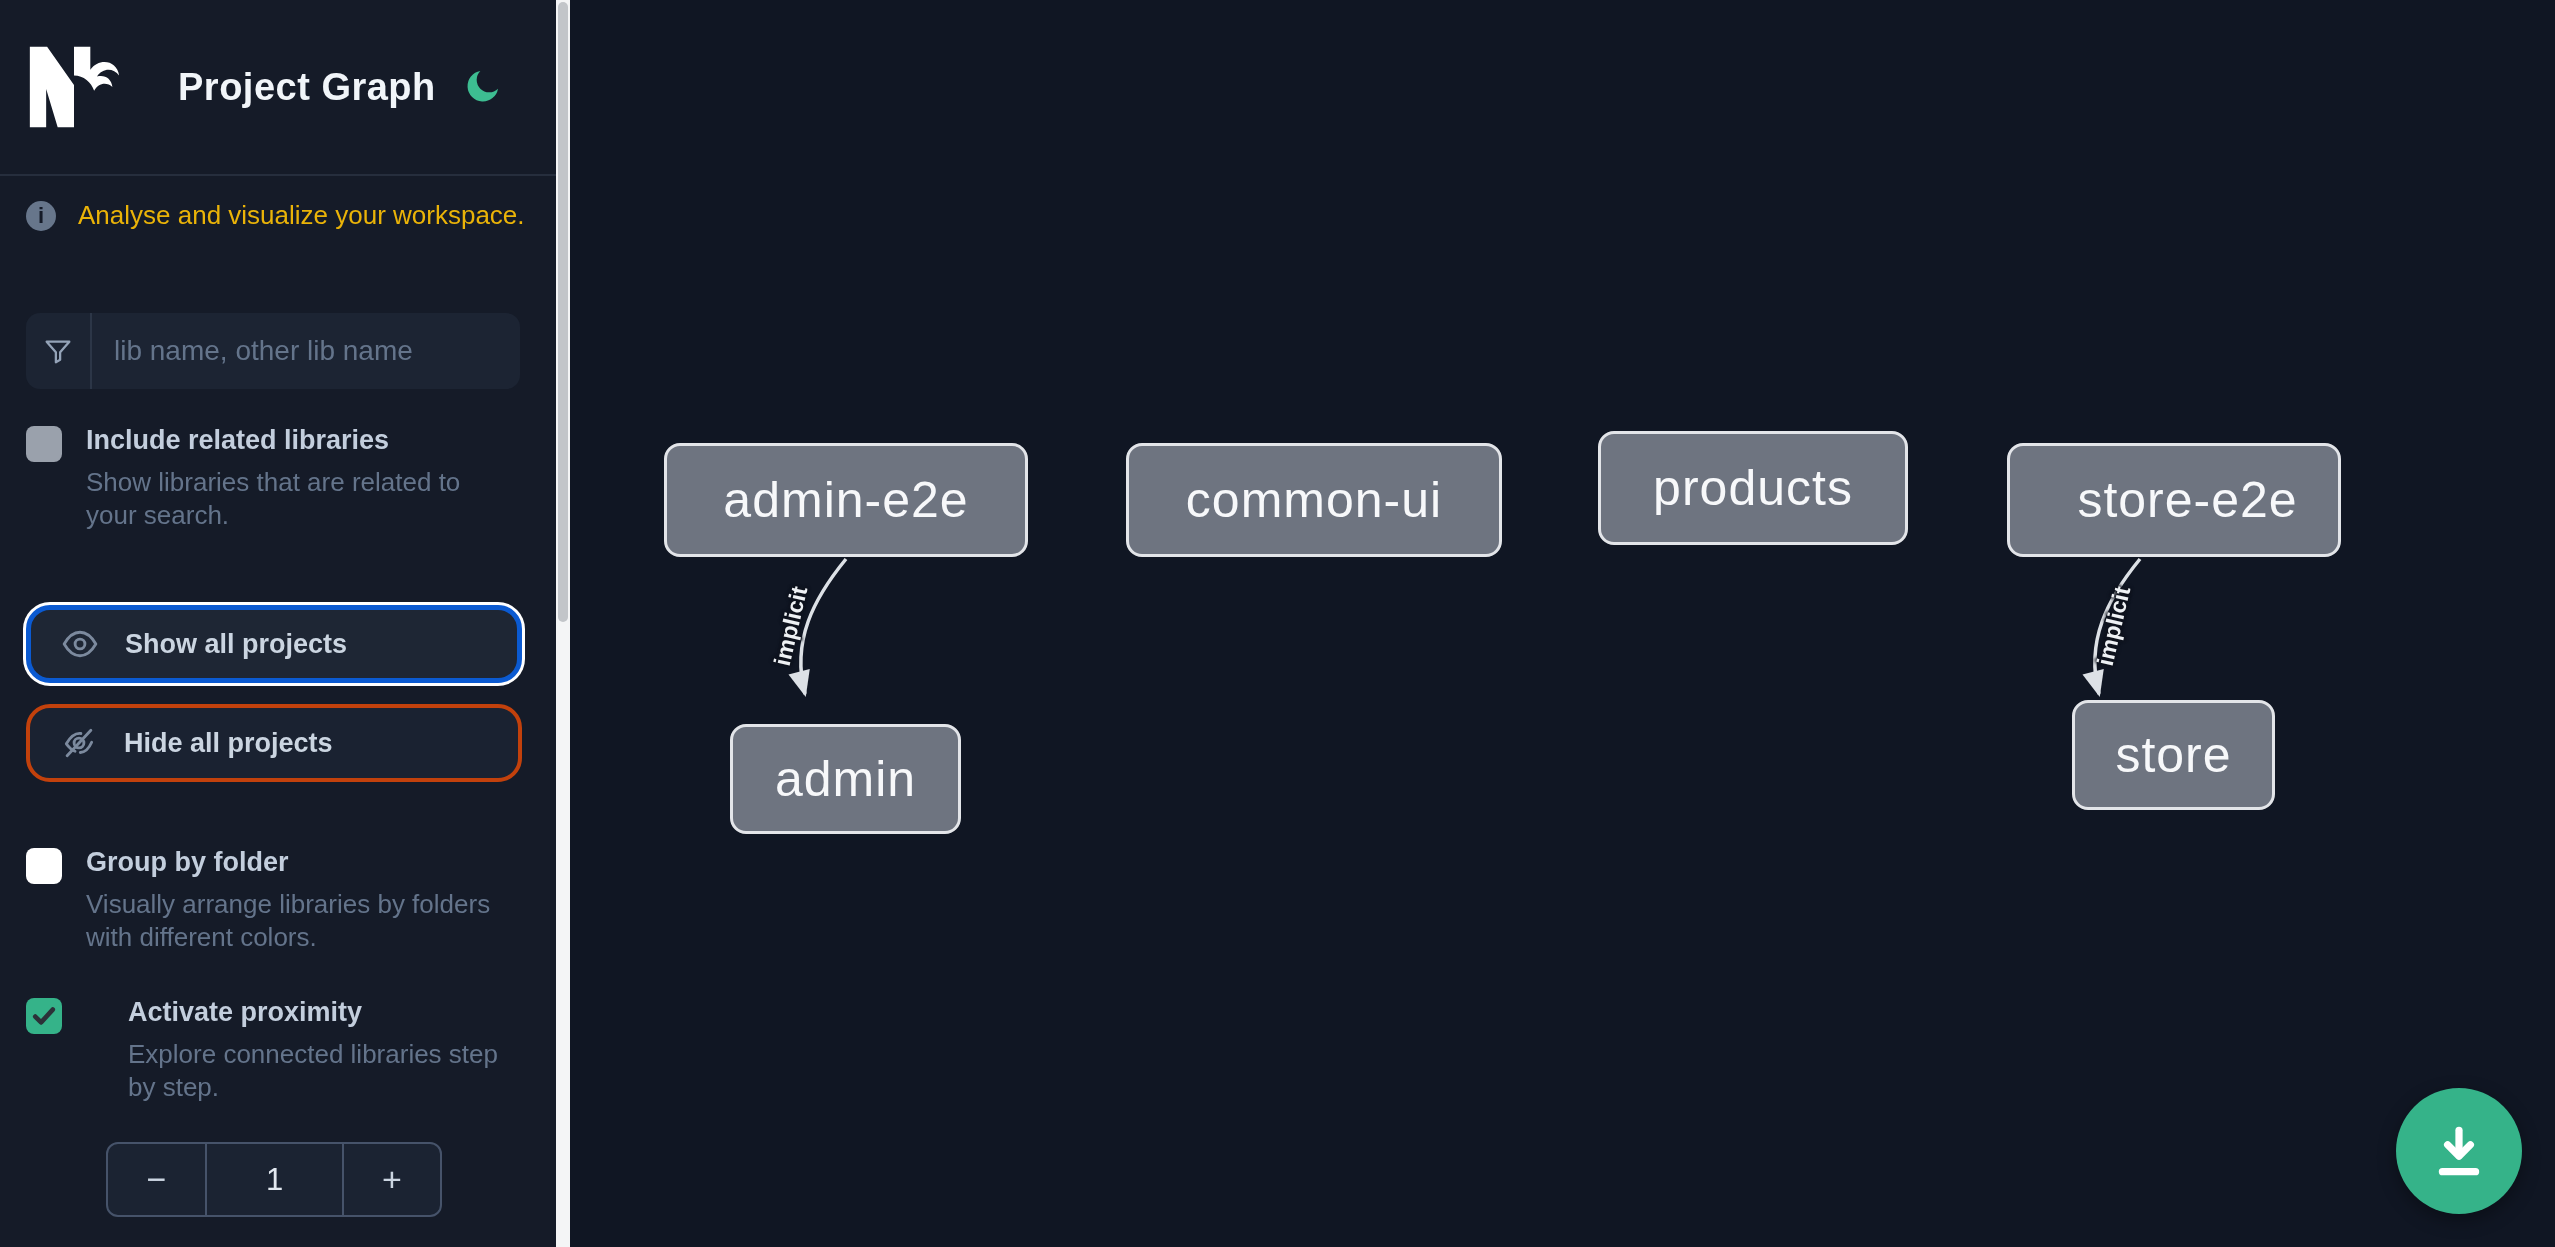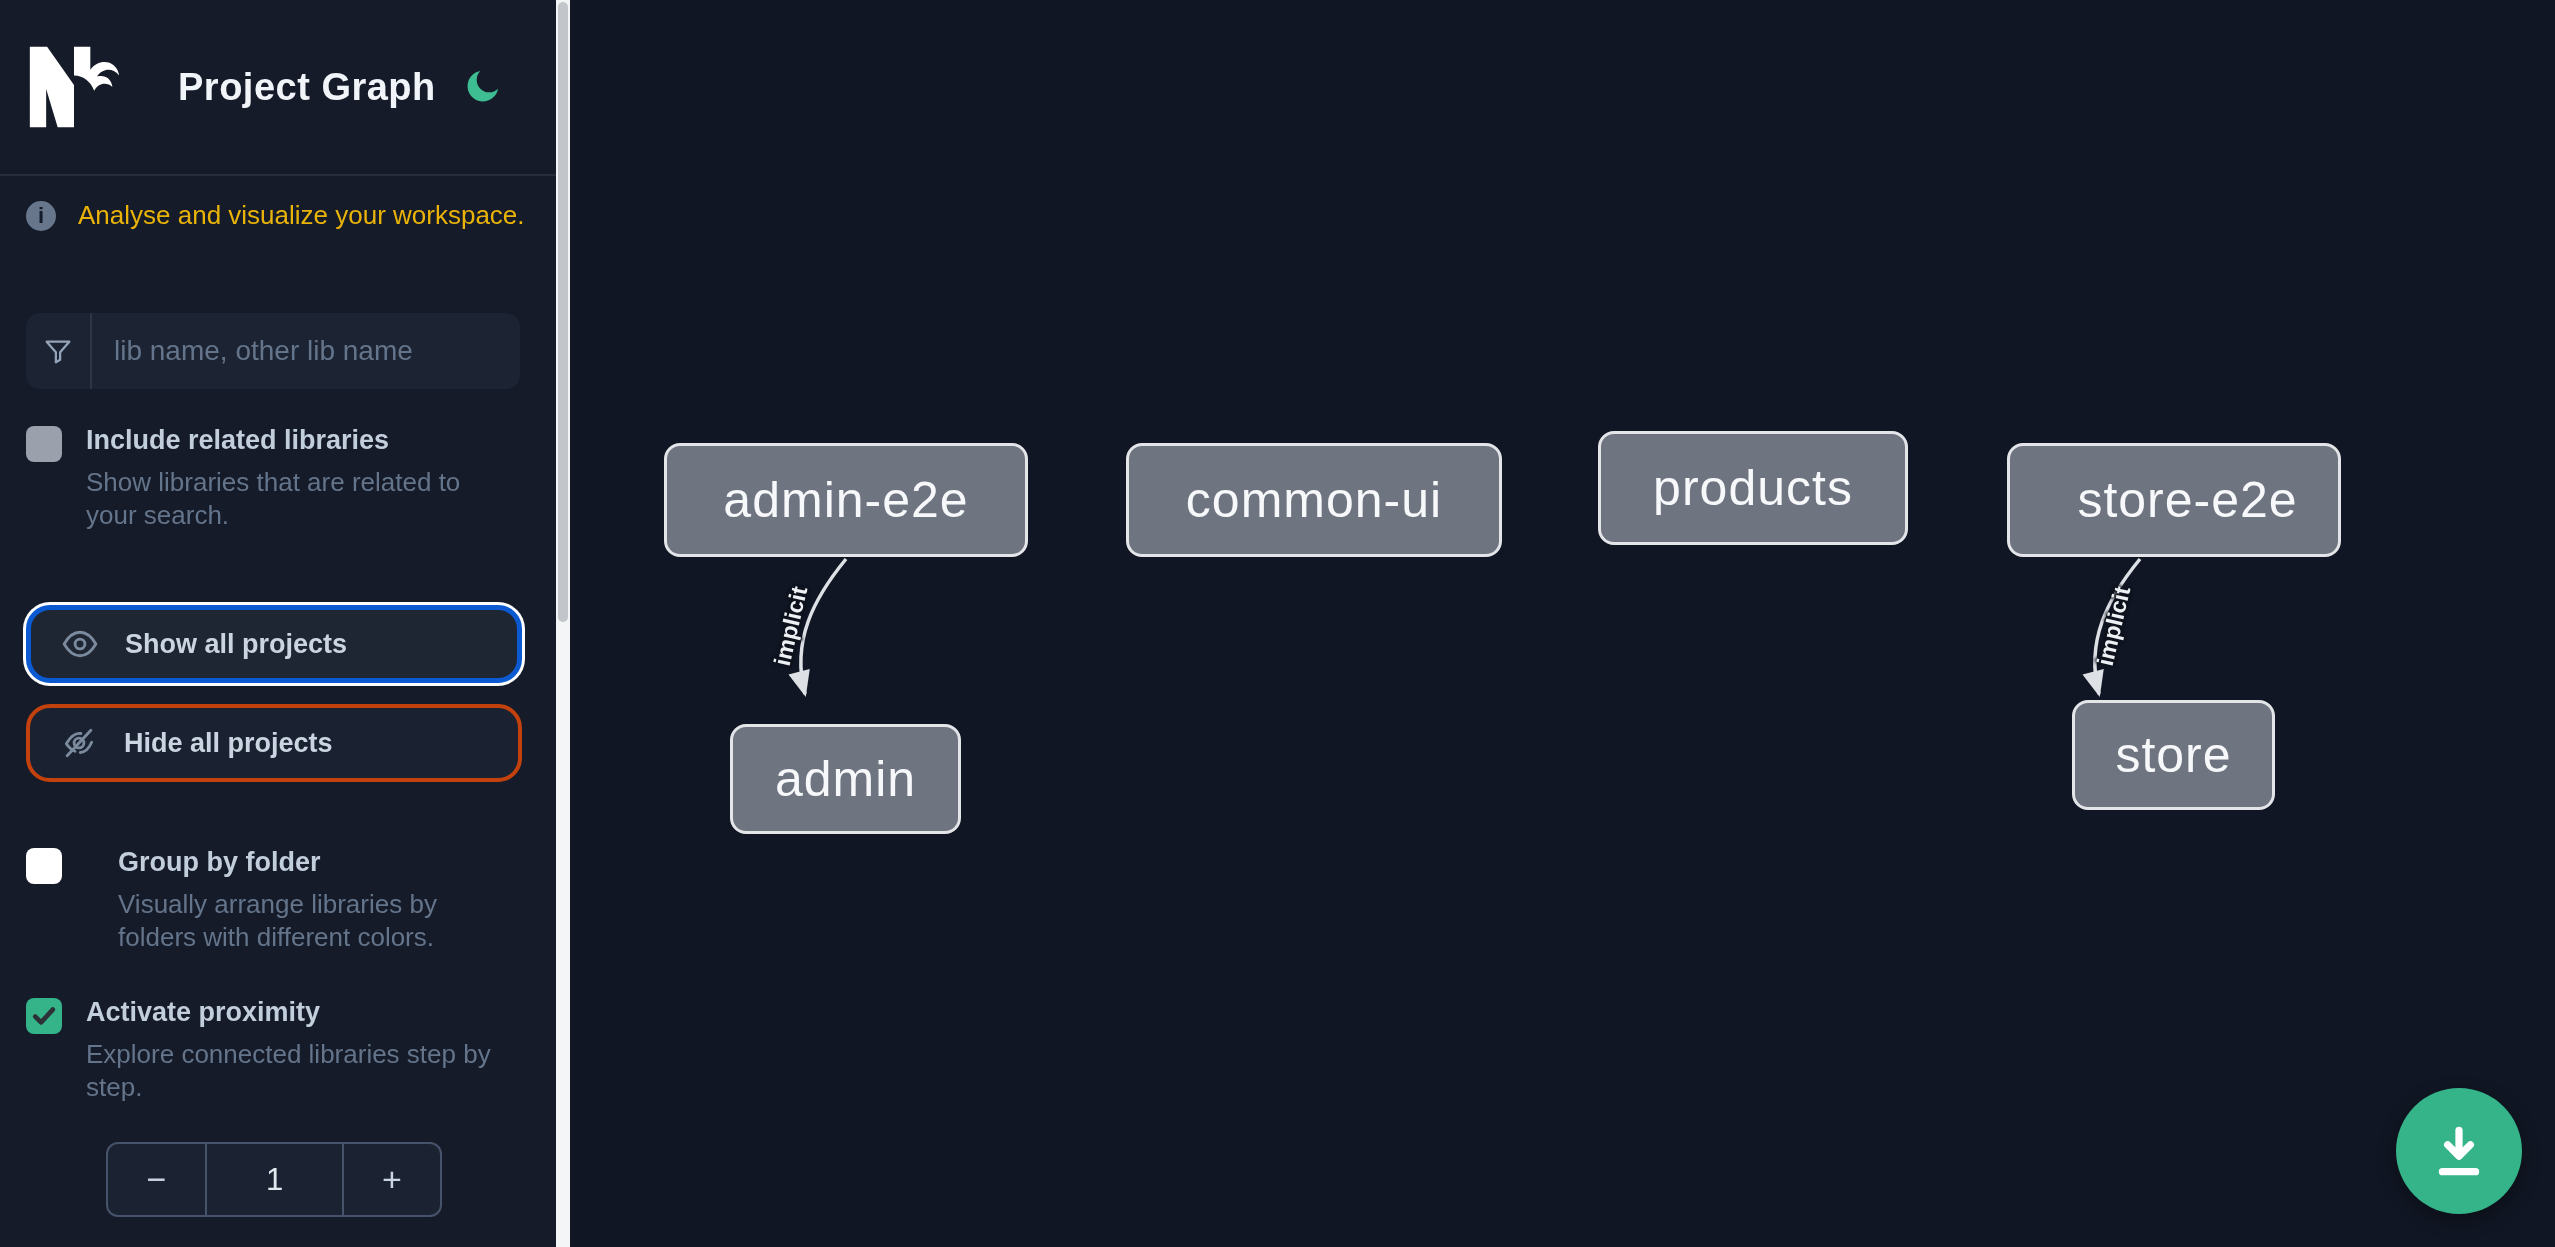--- a/index.html
+++ b/index.html
@@ -38,22 +38,22 @@
   .info-icon { width:30px; height:30px; border-radius:50%; background:#67768b; color:#151b28; font-weight:800; font-size:22px; display:flex; align-items:center; justify-content:center; flex:0 0 auto; }
   .tagline-text { font-size:26px; color:#eab308; }
 
   .search-box { position:absolute; left:26px; top:313px; width:494px; height:76px; background:#1c2433; border-radius:14px; display:flex; align-items:stretch; overflow:hidden; }
   .funnel-cell { width:66px; display:flex; align-items:center; justify-content:center; border-right:2px solid #2c3647; flex:0 0 auto; }
   .search-input { flex:1; background:transparent; border:none; outline:none; padding:0 22px; font-size:28px; color:#cbd5e1; font-family:"Liberation Sans", sans-serif; }
   .search-input::placeholder { color:#64748b; }
 
   .option-row { position:absolute; left:26px; width:486px; display:flex; align-items:flex-start; }
   .opt-include { top:424px; }
-  .opt-folder  { top:846px;gap:32px; }
-  .opt-prox    { top:996px; }
+  .opt-folder  { top:846px; }
+  .opt-prox    { top:996px;gap:42px; }
   .checkbox { width:36px; height:36px; border-radius:8px; flex:0 0 auto; margin-top:2px; cursor:pointer; display:flex; align-items:center; justify-content:center; }
   .cb-gray  { background:#9aa1ac; }
   .cb-white { background:#ffffff; }
   .cb-green { background:#35b389; }
   .option-text { margin-left:24px; max-width:426px; }
   .option-title { font-size:27px; font-weight:700; color:#c3cedd; line-height:1.25; }
   .option-desc  { font-size:26px; color:#64748b; line-height:1.27; margin-top:8px; }
 
   .side-btn { position:absolute; left:26px; width:496px; height:78px; border-radius:24px; display:flex; align-items:center; padding-left:30px; gap:26px; cursor:pointer; font-family:"Liberation Sans", sans-serif; }
   .btn-show { top:605px; background:#1e2634; border:5px solid #0b5ad1; box-shadow:0 0 0 3px #ffffff; }

